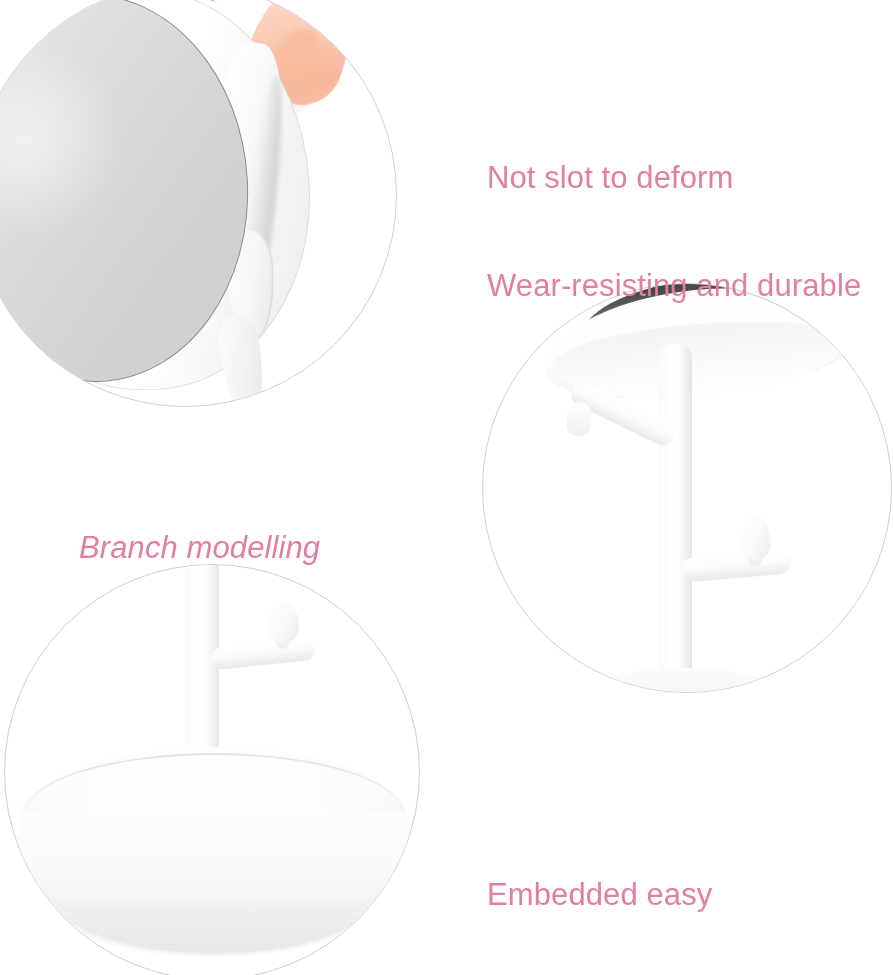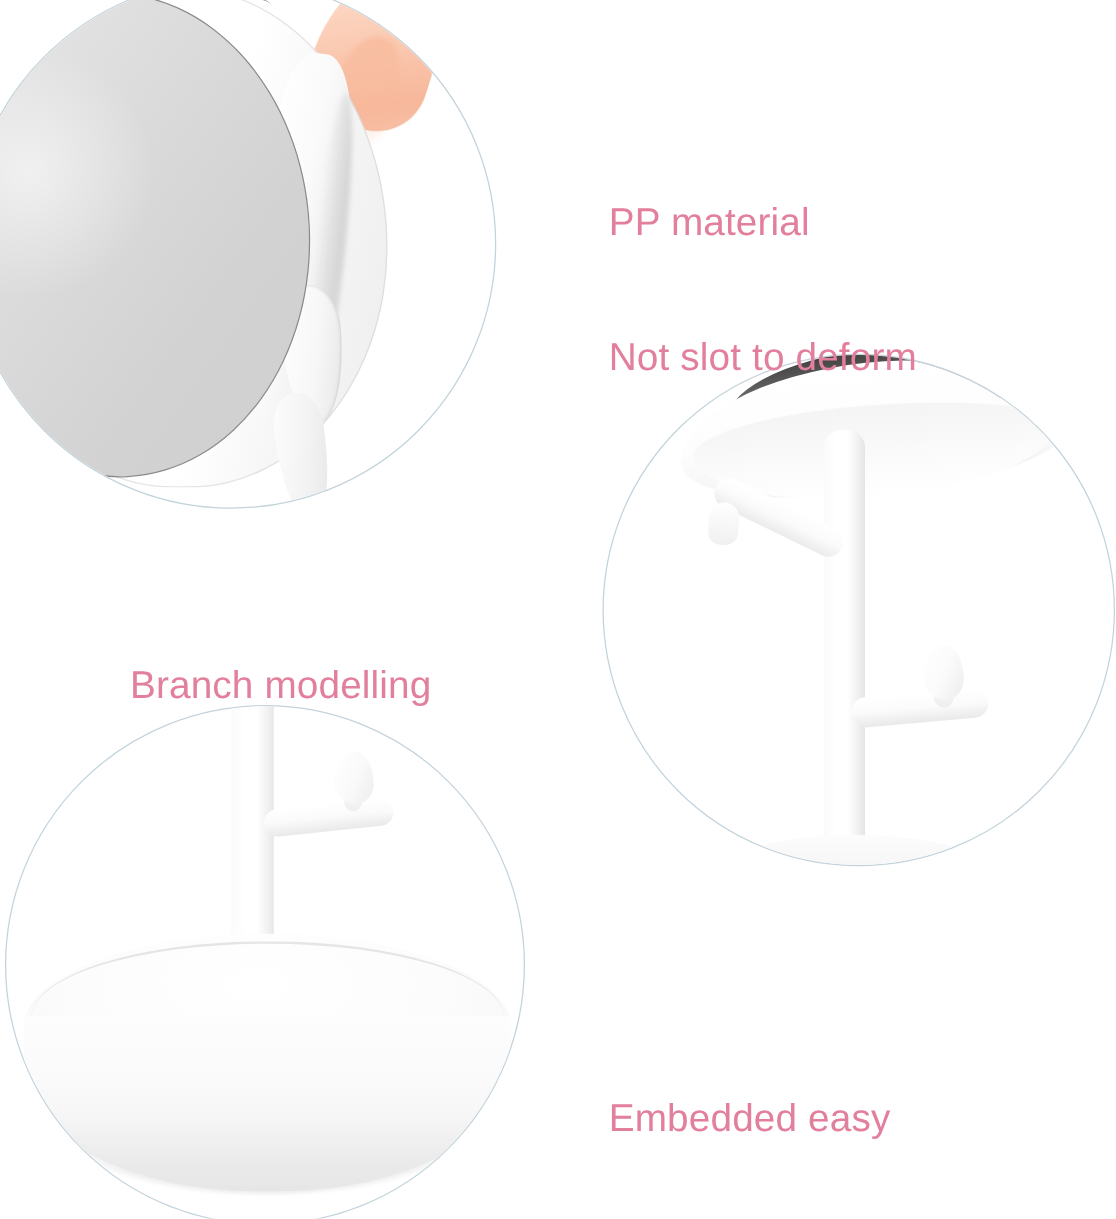--- a/index.html
+++ b/index.html
@@ -283,21 +283,21 @@
     position: absolute;
     color: #e27f9c;
     font-family: "Liberation Sans", sans-serif;
     font-size: 31px;
     line-height: 36px;
     font-weight: 400;
     white-space: pre;
     letter-spacing: .1px;
   }
   #caption-details  { left: 487px; top: 88px; }
-  #caption-branch   { left: 104px;  top: 458px; }
+  #caption-branch   { left: 79px;  top: 458px; font-style: italic; }
   #caption-slot     { left: 487px; top: 805px; }
   .caption .line { display: block; }
 </style>
 </head>
 <body>
 
 <div id="stage">
 
   <div id="circle-mirror" class="photo-circle">
     <div class="photo-inner">
@@ -337,22 +337,22 @@
       <div class="base-bird-neck"></div>
       <div class="base-bird"></div>
       <div class="tray-top"></div>
       <div class="tray-rim-shade"></div>
       <div class="tray-side"></div>
       <div class="tray-bottom-shade"></div>
     </div>
   </div>
 
   <div id="caption-details" class="caption">
-    <span class="line">PP material</span>
     <span class="line">Not slot to deform</span>
+    <span class="line">Wear-resisting and durable</span>
   </div>
 
   <div id="caption-branch" class="caption">
     <span class="line">Branch modelling</span>
   </div>
 
   <div id="caption-slot" class="caption">
     <span class="line">Embedded easy</span>
     
   </div>

